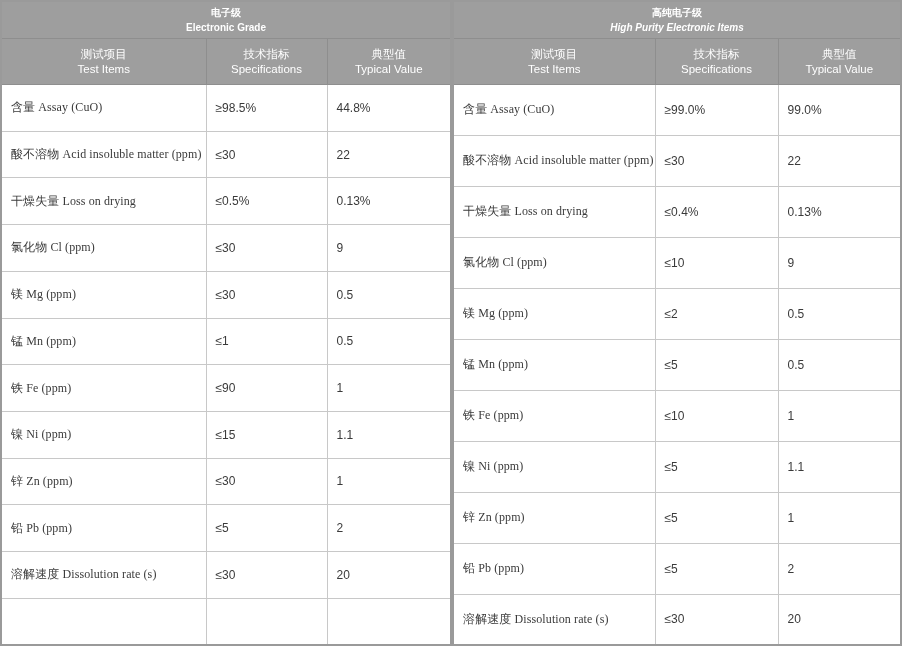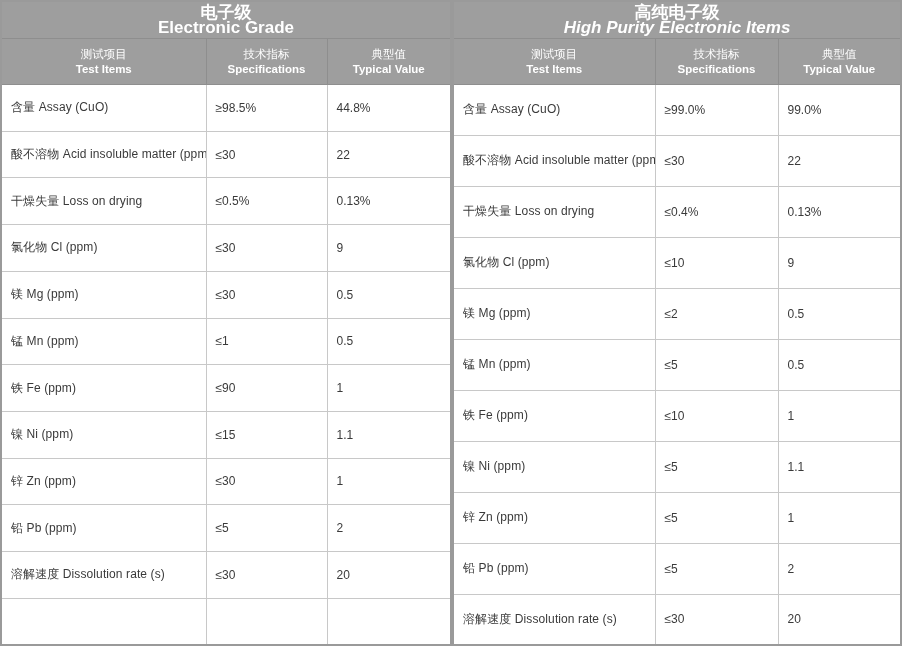--- a/index.html
+++ b/index.html
@@ -40,21 +40,21 @@
   .spec-table.right col.c-item { width: 202px; }
   .spec-table.right col.c-spec { width: 123px; }
   .spec-table.right col.c-typ  { width: 123px; }
 
   
   .grade-title {
     background: #9e9e9e;
     color: #ffffff;
     text-align: center;
     font-weight: bold;
-    font-size: 17px;
+    font-size: 10px;
     line-height: 15px;
     height: 37px;
     padding: 3px 16px;
     border: 1px solid #8e8e8e;
     box-sizing: border-box;
     vertical-align: middle;
   }
   .grade-title .cn { display: block; }
   .grade-title .en { display: block; font-style: italic; }
   .spec-table.left .grade-title .en { font-style: normal; }
@@ -67,36 +67,36 @@
     font-size: 11.5px;
     line-height: 15px;
     height: 46px;
     padding: 3px 4px;
     border: 1px solid #8e8e8e;
     box-sizing: border-box;
     vertical-align: middle;
     margin-left: 17px;
   }
   .col-head .cn { display: block; }
-  .col-head .en { display: block; font-weight: bold; }
+  .col-head .en { display: block; }
 
   
   .spec-table td.cell {
     height: 43.5px;
     border: 1px solid #c8c8c8;
     box-sizing: border-box;
     padding: 2px 9px;
     font-size: 12px;
     color: #3a3a3a;
     vertical-align: middle;
     text-align: left;
     white-space: nowrap;
     overflow: hidden;
   }
-  .spec-table td.cell.item { letter-spacing: 0.1px; }
+  .spec-table td.cell.item { letter-spacing: 0.1px; font-family: Liberation Serif, serif; }
   .spec-table td.cell.empty { }
 
   .gap {
     width: 0px;
     flex: 0 0 0px;
   }
 </style>
 </head>
 <body>
 

